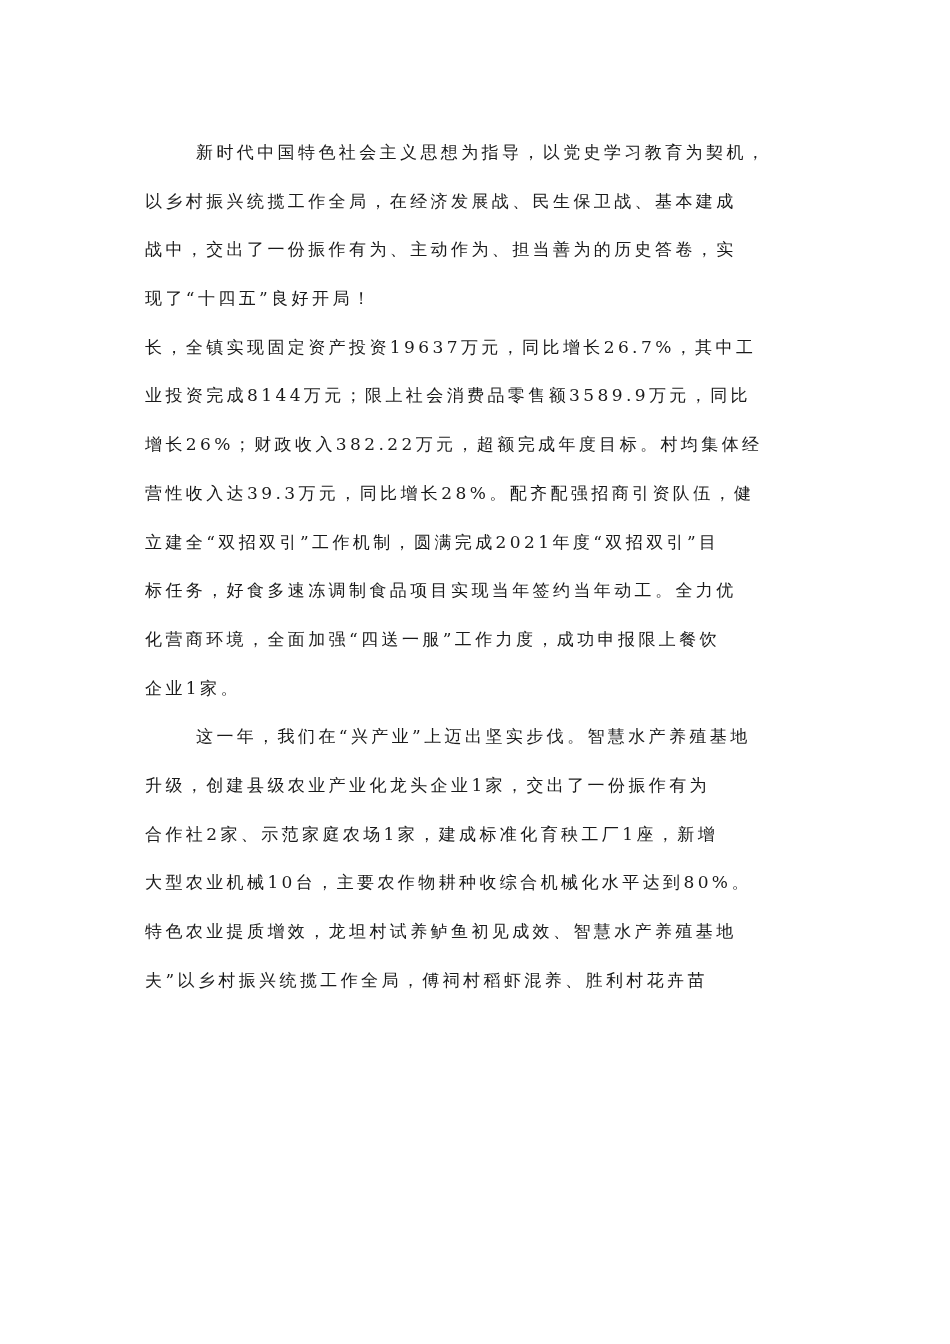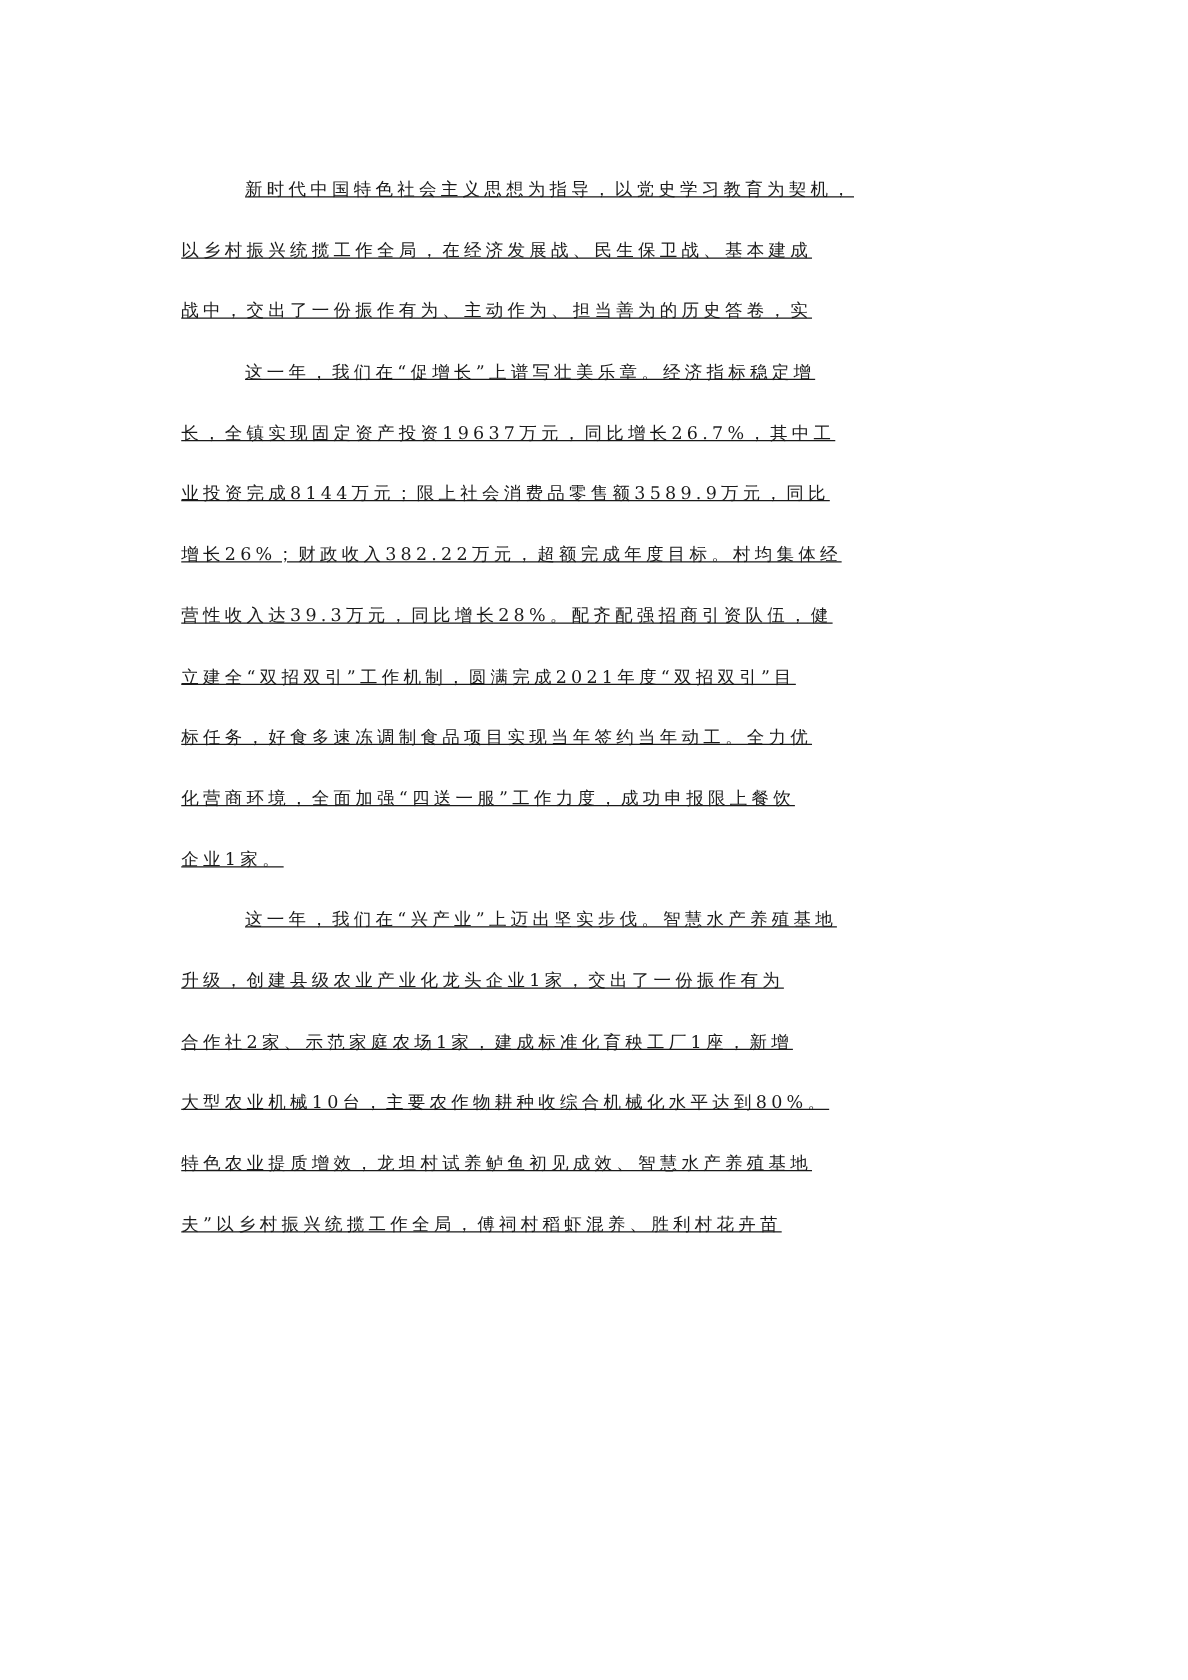--- a/index.html
+++ b/index.html
@@ -25,43 +25,42 @@
     }
     .body-text {
       position: absolute;
       left: 145px;
       top: 137px;
       width: 670px;
     }
     .line {
       height: 48.7px;
       line-height: 30px;
-      font-size: 14px;
+      font-size: 17px;
       white-space: nowrap;
       letter-spacing: 3.4px;
-      text-decoration: underline;
     }
     .line.indent {
       padding-left: 51px;
     }
   </style>
 </head>
 <body>
 
 <div class="page">
   <div class="body-text">
 
     <div class="paragraph">
       <div class="line indent">新时代中国特色社会主义思想为指导，以党史学习教育为契机，</div>
       <div class="line">以乡村振兴统揽工作全局，在经济发展战、民生保卫战、基本建成</div>
       <div class="line">战中，交出了一份振作有为、主动作为、担当善为的历史答卷，实</div>
+      <div class="line">现了“十四五”良好开局！</div>
     </div>
 
     <div class="paragraph">
-      <div class="line indent">这一年，我们在“促增长”上谱写壮美乐章。经济指标稳定增</div>
       <div class="line">长，全镇实现固定资产投资19637万元，同比增长26.7%，其中工</div>
       <div class="line">业投资完成8144万元；限上社会消费品零售额3589.9万元，同比</div>
       <div class="line">增长26%；财政收入382.22万元，超额完成年度目标。村均集体经</div>
       <div class="line">营性收入达39.3万元，同比增长28%。配齐配强招商引资队伍，健</div>
       <div class="line">立建全“双招双引”工作机制，圆满完成2021年度“双招双引”目</div>
       <div class="line">标任务，好食多速冻调制食品项目实现当年签约当年动工。全力优</div>
       <div class="line">化营商环境，全面加强“四送一服”工作力度，成功申报限上餐饮</div>
       <div class="line">企业1家。</div>
     </div>
 

